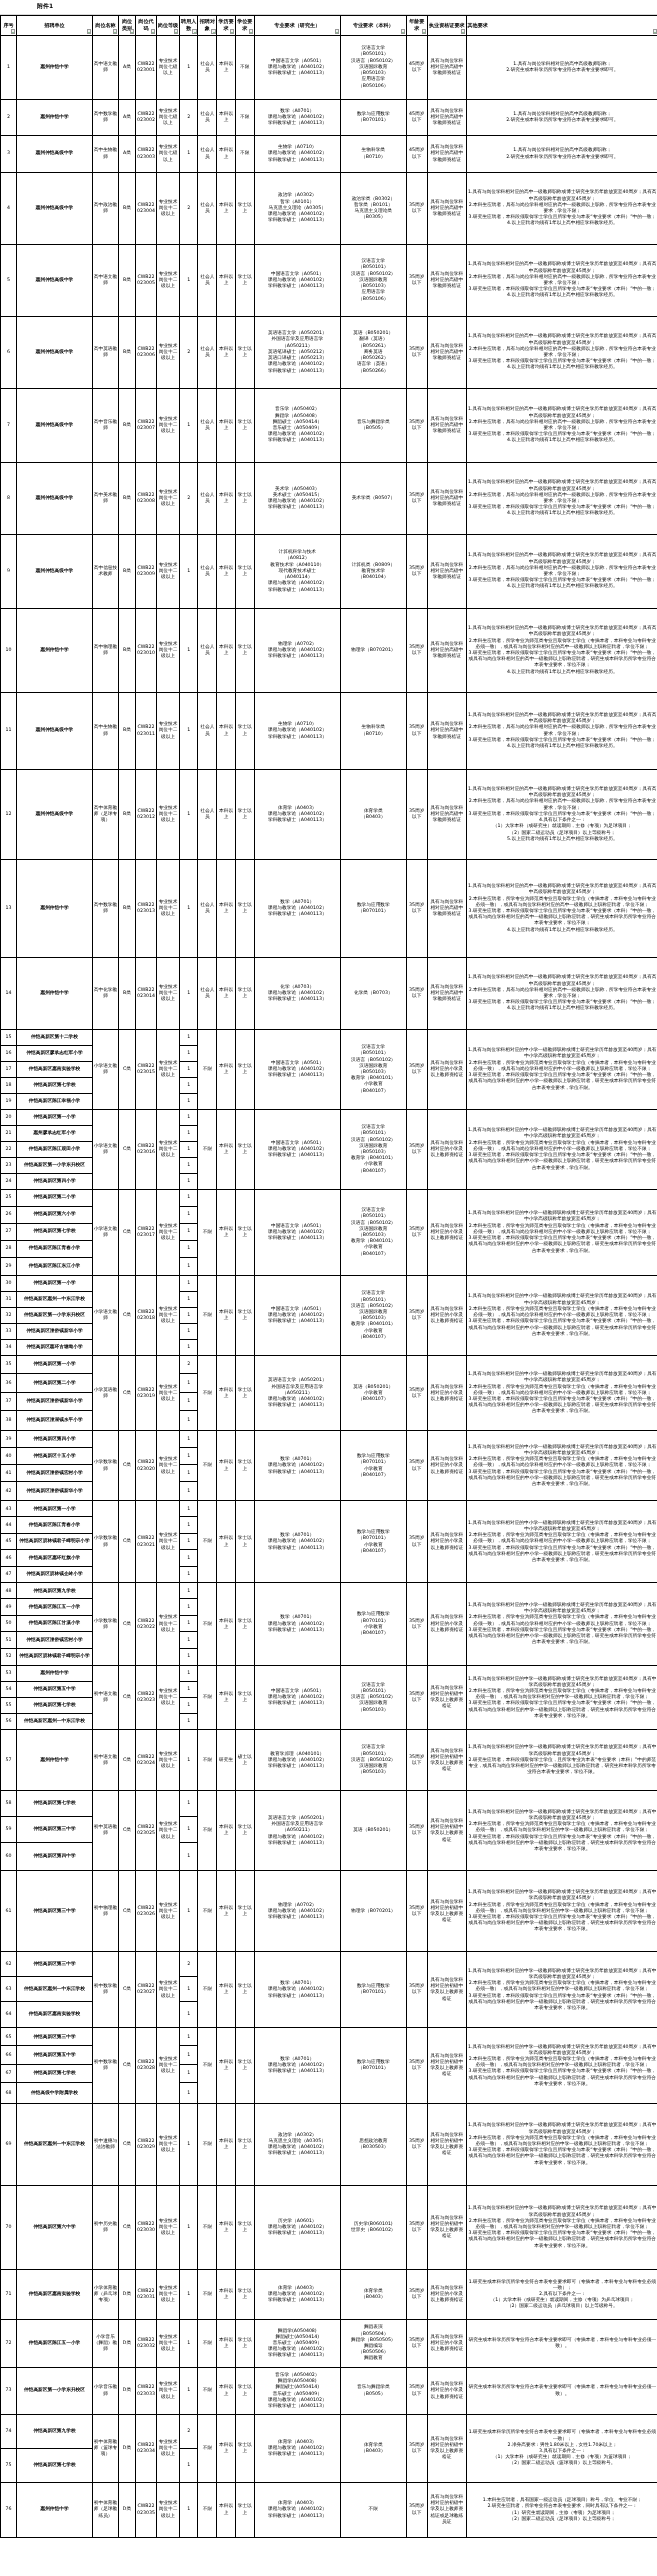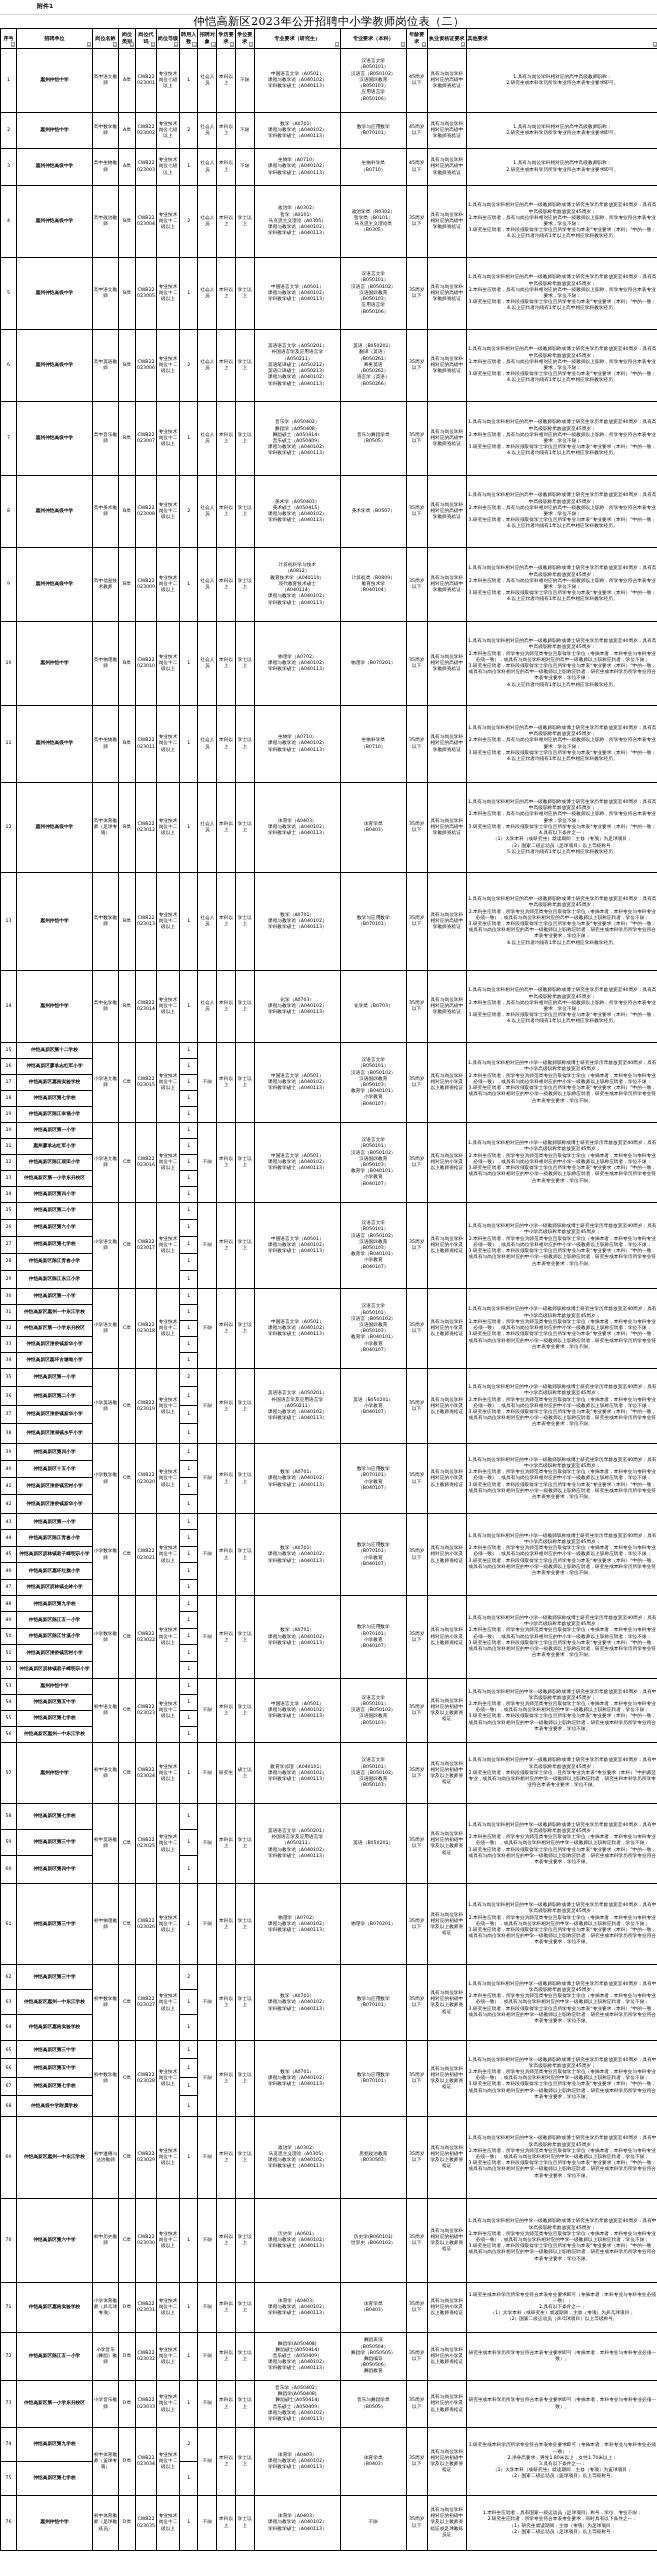--- a/index.html
+++ b/index.html
@@ -16,21 +16,20 @@
   td.other { text-align: left; padding: 0.7px 1.3px; font-size: 4.7px; }
   td.unit { font-weight: bold; }
   tr.grp-first td { border-top: 1.3px solid #000; }
   tbody tr:last-child td { border-bottom: 1.3px solid #000; }
 </style>
 </head>
 <body>
 
 <div class="page">
   <div class="attach-row">附件1</div>
-  <div class="title-row">仲恺高新区2023年公开招聘中小学教师岗位表（二）</div>
   <table class="main">
     <colgroup id="cols">
         <col style="width: 16px;">
         <col style="width: 76px;">
         <col style="width: 26px;">
         <col style="width: 17px;">
         <col style="width: 21px;">
         <col style="width: 23px;">
         <col style="width: 18.4px;">
         <col style="width: 19px;">

